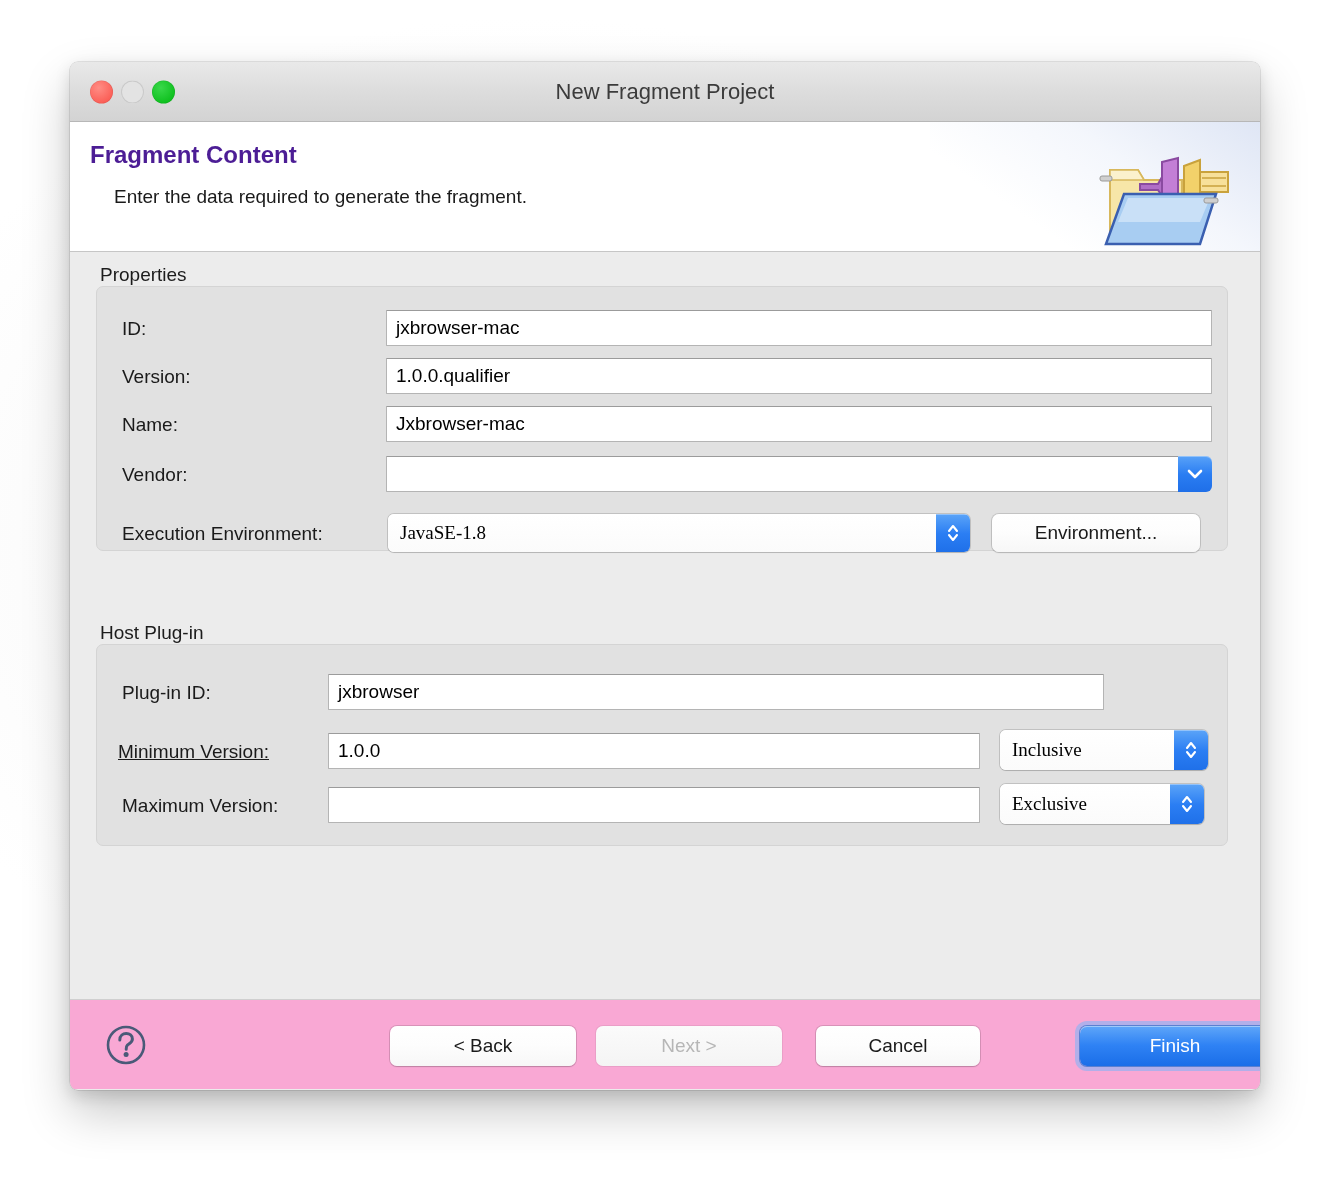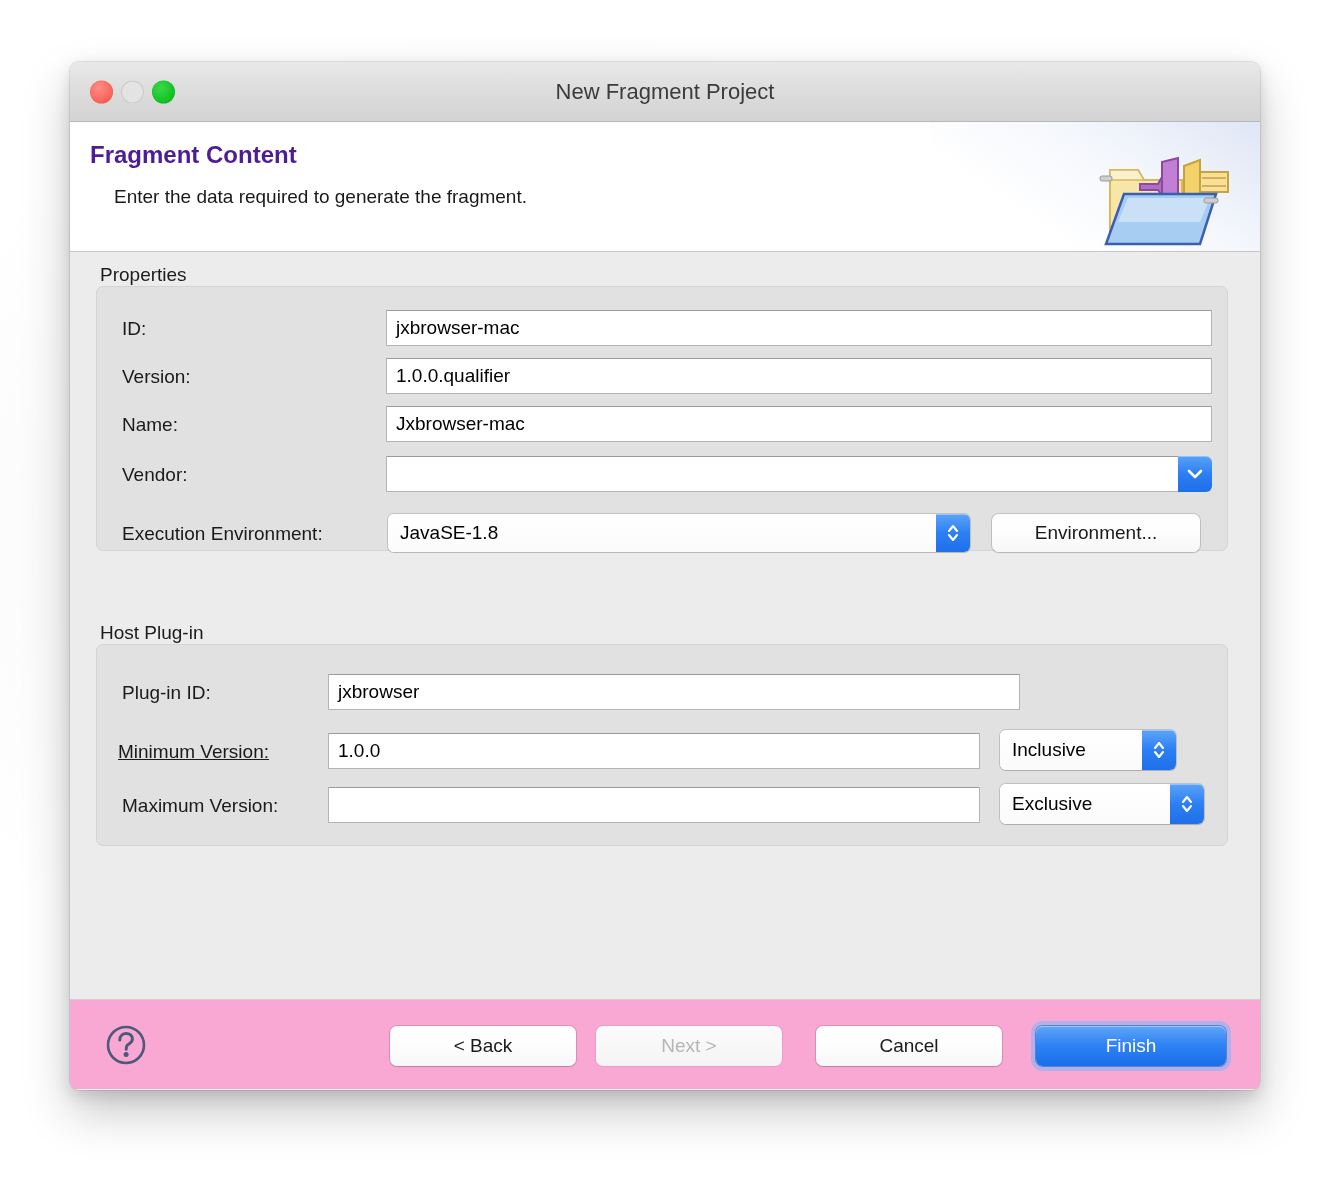--- a/index.html
+++ b/index.html
@@ -186,20 +186,21 @@
     overflow: hidden;
   }
   .popup .p-text {
     flex: 1;
     display: flex;
     align-items: center;
     font-size: 19px;
     color: #000;
     padding: 0 12px;
     background: linear-gradient(to bottom, #ffffff, #fbfbfb);
+    font-family: Liberation Serif, serif;
   }
   .popup .p-btn {
     width: 34px;
     background: linear-gradient(to bottom, #5ba4f8 0%, #2b7ef3 52%, #1f70e9 100%);
     display: flex;
     align-items: center;
     justify-content: center;
     box-shadow: inset 0 1px 0 rgba(255,255,255,0.35);
   }
 
@@ -221,20 +222,21 @@
     color: #b6b6b6;
     box-shadow: 0 0 0 1px rgba(0,0,0,0.06);
   }
   .btn.primary {
     background: linear-gradient(to bottom, #5fa6f9 0%, #2f82f4 48%, #1a6ee8 100%);
     color: #ffffff;
     box-shadow:
       0 0 0 1px rgba(20,90,190,0.55),
       0 0 0 5px rgba(120,180,250,0.55),
       inset 0 1px 0 rgba(255,255,255,0.40);
+    margin-left: 44px;
   }
 
   
   .footer {
     position: relative;
     height: 90px;
     background: #f9a8d4;
     border-top: 1px solid #cfcfcf;
   }
   .help-icon {
@@ -320,25 +322,25 @@
           </svg>
         </div>
       </div>
 
       <div class="btn" style="left:922px; top:262px; width:208px; height:38px;">Environment...</div>
 
       <div class="group-label" style="left:30px; top:370px;">Host Plug-in</div>
       <div class="group-box" style="left:26px; top:392px; width:1132px; height:202px;"></div>
 
       <div class="field-label" style="left:52px; top:430px;">Plug-in ID:</div>
-      <div class="tf" style="left:258px; top:422px; width:692px; height:36px;">jxbrowser</div>
+      <div class="tf" style="left:258px; top:422px; width:776px; height:36px;">jxbrowser</div>
 
       <div class="field-label" style="left:48px; top:489px;text-decoration:underline;">Minimum Version:</div>
       <div class="tf" style="left:258px; top:481px; width:652px; height:36px;">1.0.0</div>
-      <div class="popup" style="left:930px; top:478px; width:176px; height:40px;">
+      <div class="popup" style="left:930px; top:478px; width:208px; height:40px;">
         <div class="p-text">Inclusive</div>
         <div class="p-btn">
           <svg width="14" height="22" viewBox="0 0 14 22">
             <path d="M3 9 L7 4 L11 9" fill="none" stroke="#fff" stroke-width="2.1" stroke-linecap="round" stroke-linejoin="round"></path>
             <path d="M3 13 L7 18 L11 13" fill="none" stroke="#fff" stroke-width="2.1" stroke-linecap="round" stroke-linejoin="round"></path>
           </svg>
         </div>
       </div>
 
       <div class="field-label" style="left:52px; top:543px;">Maximum Version:</div>
@@ -358,18 +360,18 @@
     <div class="footer">
       <svg class="help-icon" viewBox="0 0 42 42">
         <circle cx="21" cy="21" r="18" fill="none" stroke="#4a5a78" stroke-width="2.6"></circle>
         <path d="M14.8 16.0 C14.8 11.6 18.0 9.6 21.2 9.6 C24.6 9.6 27.4 11.6 27.4 15.0
                  C27.4 18.6 24.2 19.6 22.4 21.2 C21.3 22.2 21.2 23.4 21.2 25.2" fill="none" stroke="#4a5a78" stroke-width="3.0" stroke-linecap="round"></path>
         <circle cx="21.1" cy="30.6" r="2.5" fill="#4a5a78"></circle>
       </svg>
 
       <div class="btn" style="left:320px; top:26px; width:186px; height:40px;">&lt; Back</div>
       <div class="btn disabled" style="left:526px; top:26px; width:186px; height:40px;">Next &gt;</div>
-      <div class="btn" style="left:746px; top:26px; width:186px; height:40px;">Cancel</div>
+      <div class="btn" style="left:746px; top:26px; width:164px; height:40px;">Cancel</div>
       <div class="btn primary" style="left:966px; top:26px; width:190px; height:40px;">Finish</div>
     </div>
 
   </div>
 </div>
 
 </body></html>

